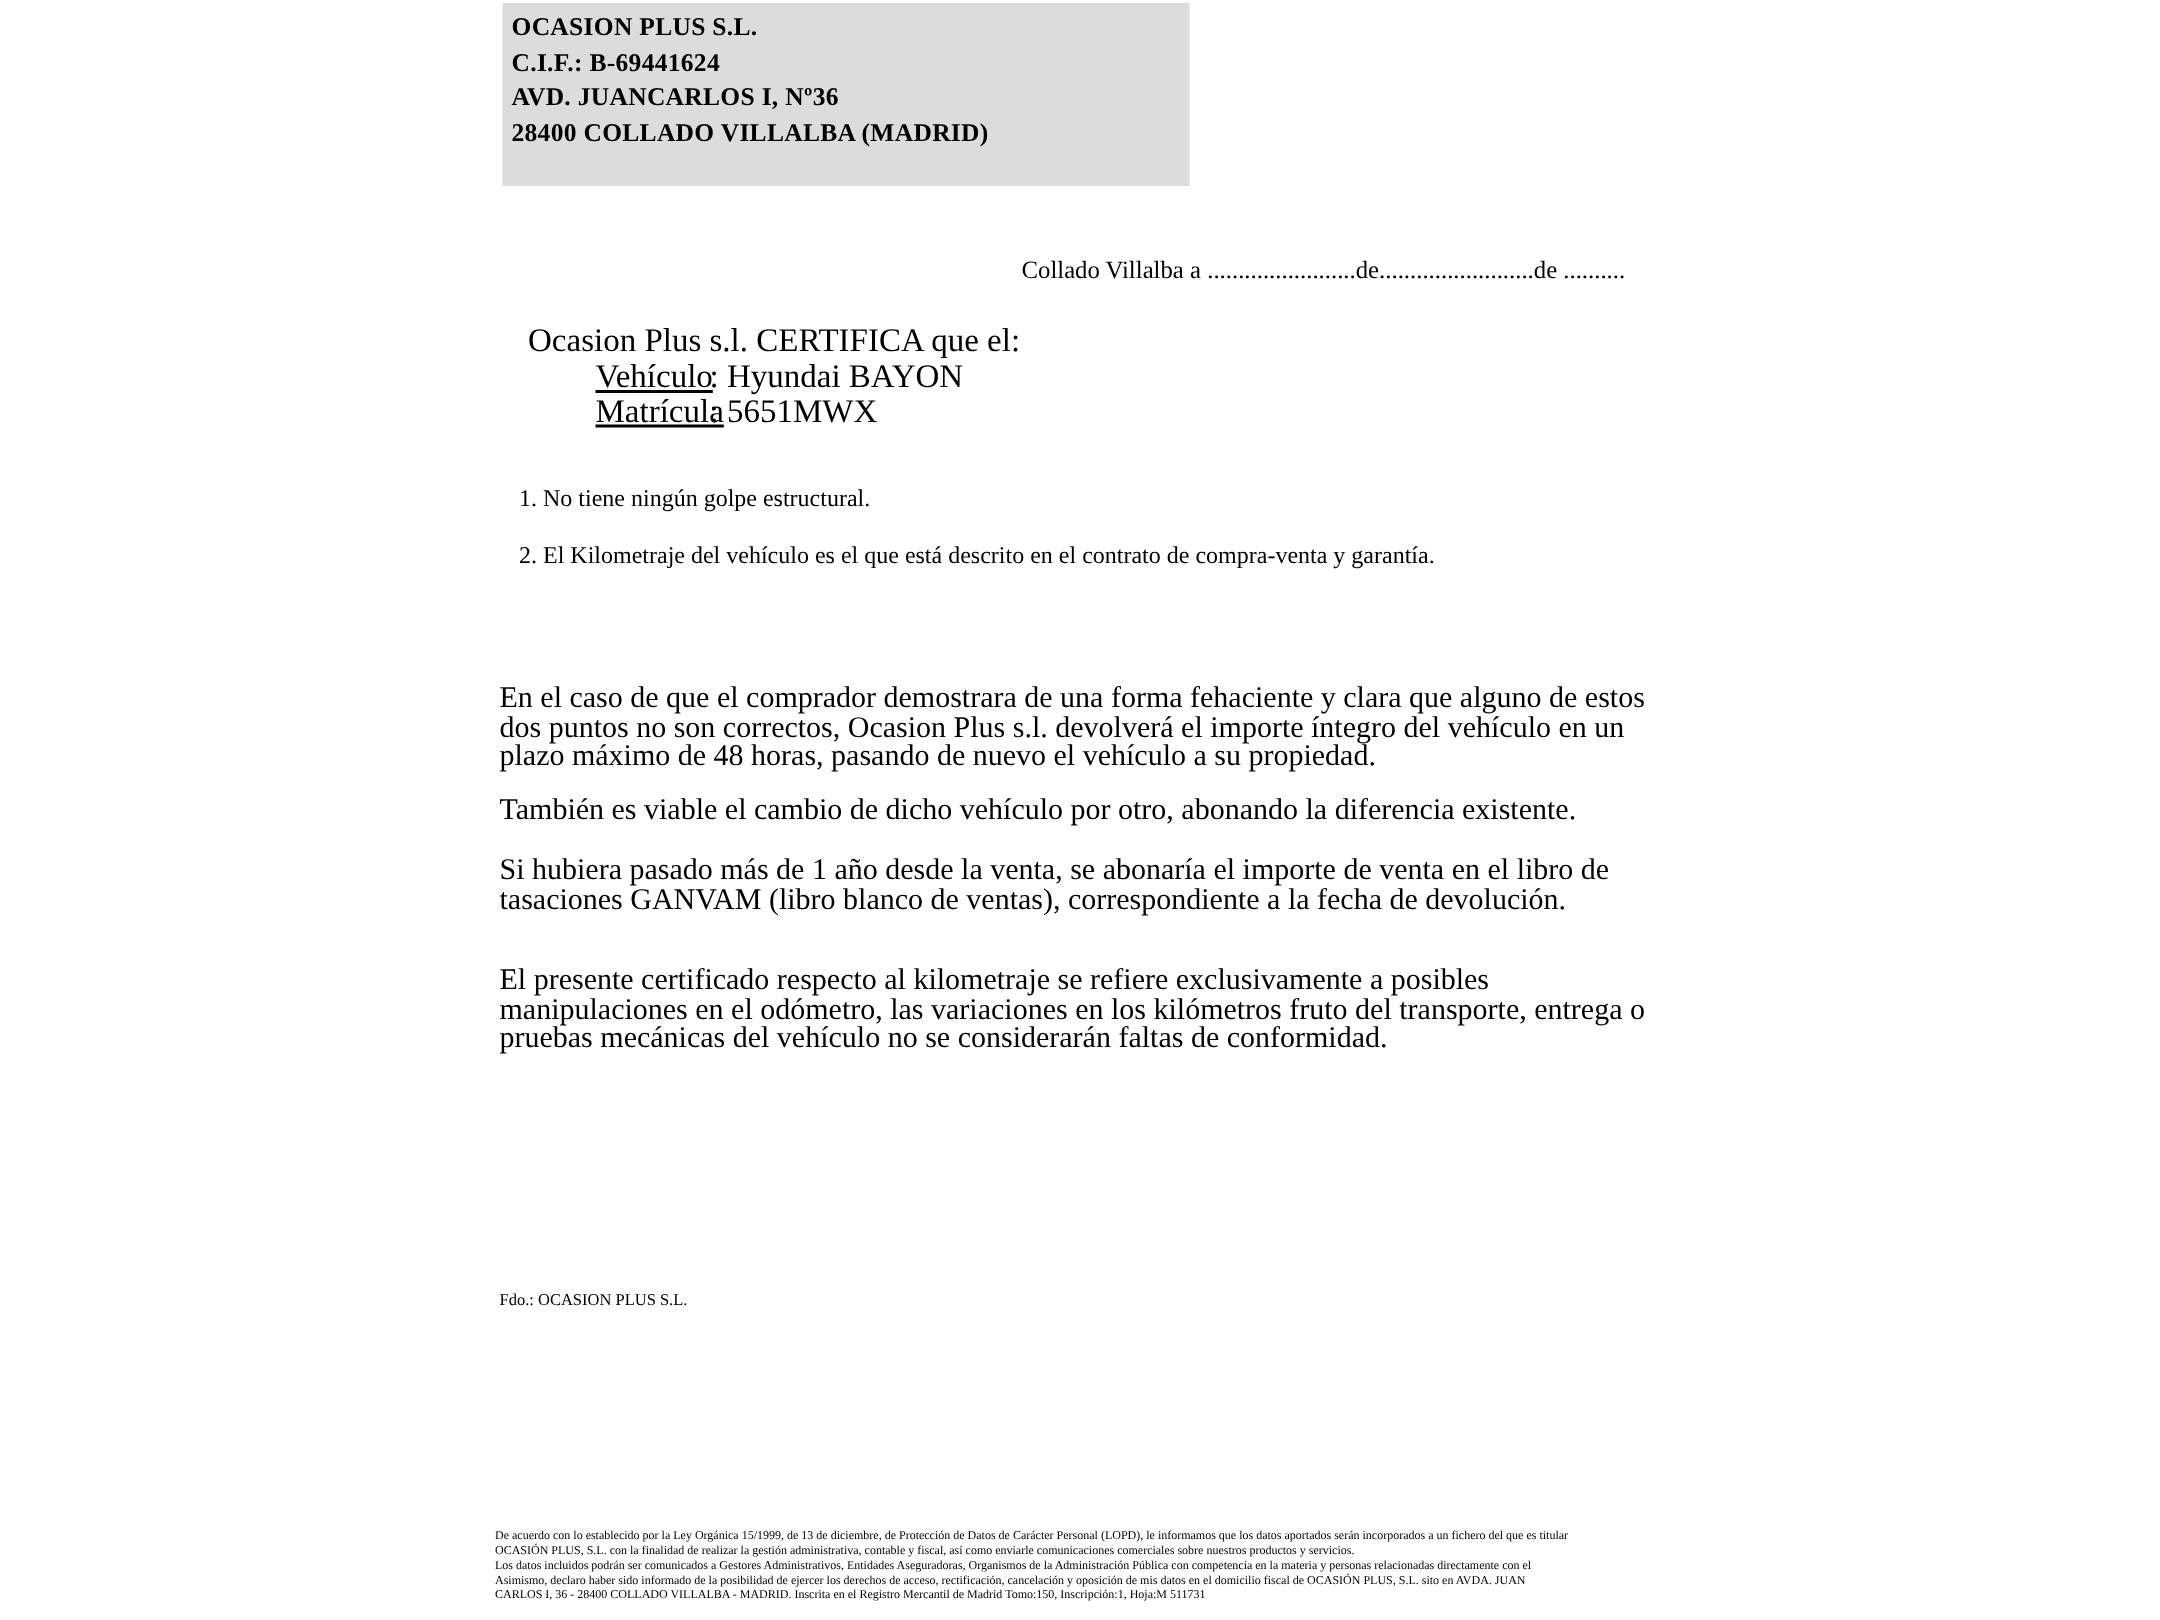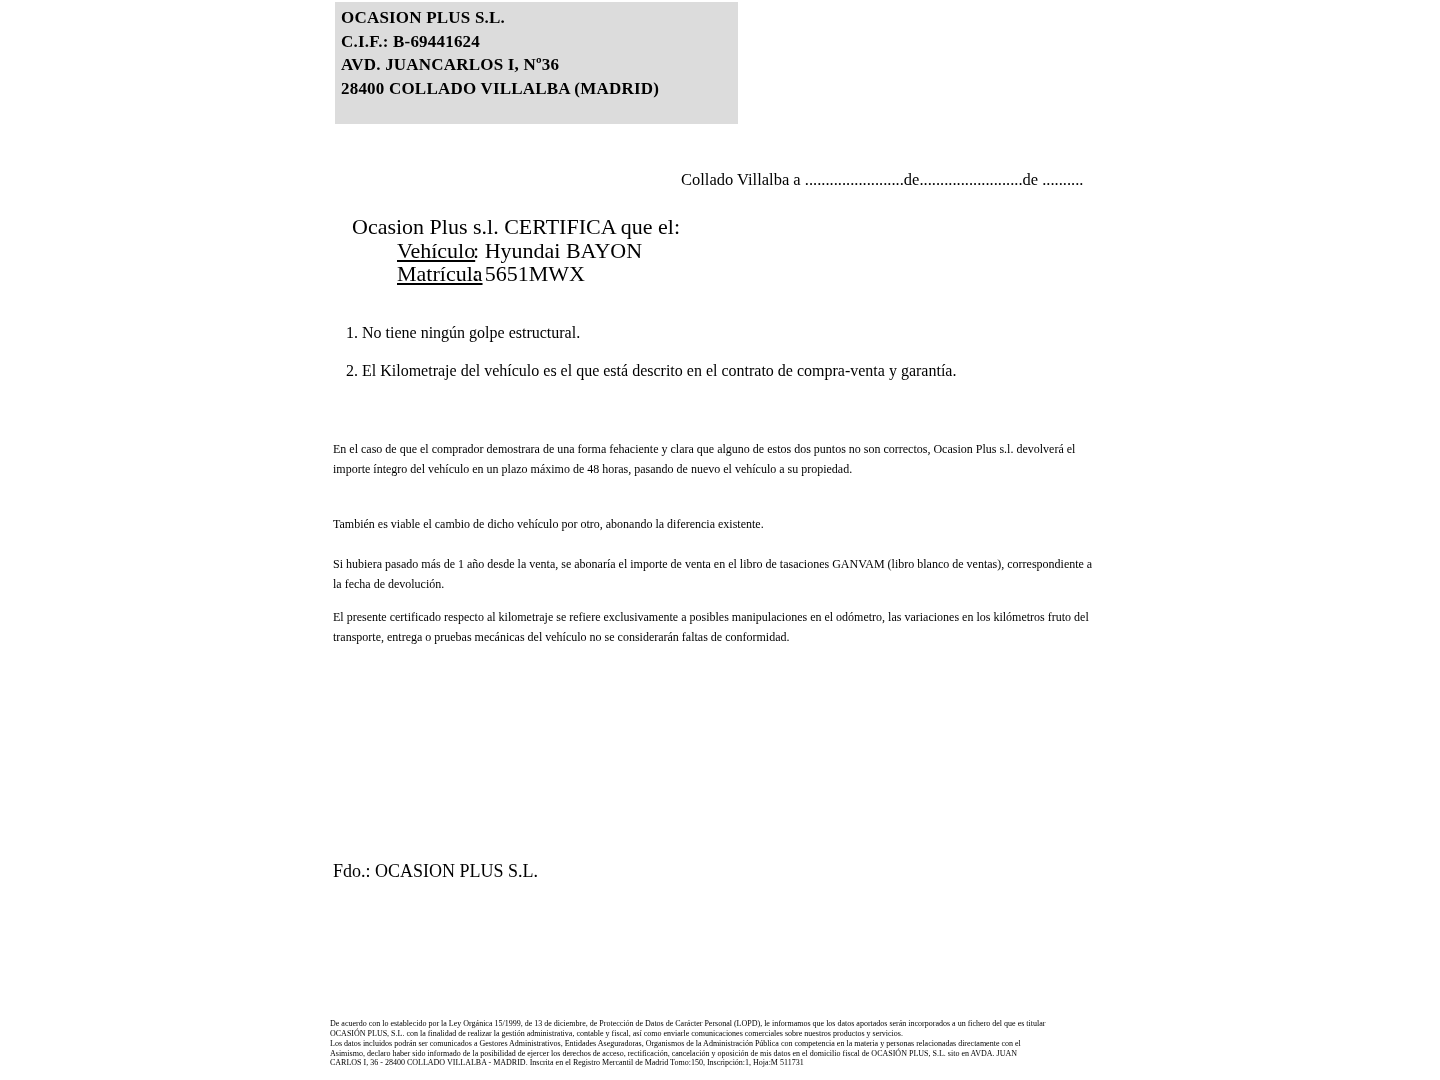--- a/index.html
+++ b/index.html
@@ -10,21 +10,21 @@
     font-family: "Liberation Serif", "DejaVu Serif", serif;
     color: #000000;
     position: relative;
     overflow: hidden;
   }
   .abs { position: absolute; }
 
   
   .header-box {
     left: 335px; top: 2px;
-    width: 403px; height: 122px;
+    width: 458px; height: 122px;
     background: #dcdcdc;
     padding: 4px 8px 0 6px;
     font-weight: bold;
     font-size: 17px;
     line-height: 23.7px;
     letter-spacing: 0.2px;
   }
 
   
   .date-line {
@@ -49,32 +49,33 @@
 
   
   .clause { left: 333px; font-size: 16px; white-space: nowrap; margin-left: 13px; }
   .clause-1 { top: 324px; }
   .clause-2 { top: 362px; }
 
   
   .para {
     left: 333px;
     width: 768px;
-    font-size: 12px;
+    font-size: 20px;
     line-height: 19.6px;
+    margin-top: 16px;
   }
   .para-1 { top: 440px; }
   .para-2 { top: 515px; }
   .para-3 { top: 555px; }
-  .para-4 { top: 608px; }
+  .para-4 { top: 628px; }
 
   
   .signature {
     left: 333px; top: 861px;
-    font-size: 18px;
+    font-size: 11px;
     white-space: nowrap;
   }
 
   
   .legal {
     left: 330px; top: 1019px;
     font-size: 8px;
     line-height: 9.85px;
   }
   .legal div { white-space: nowrap; }

